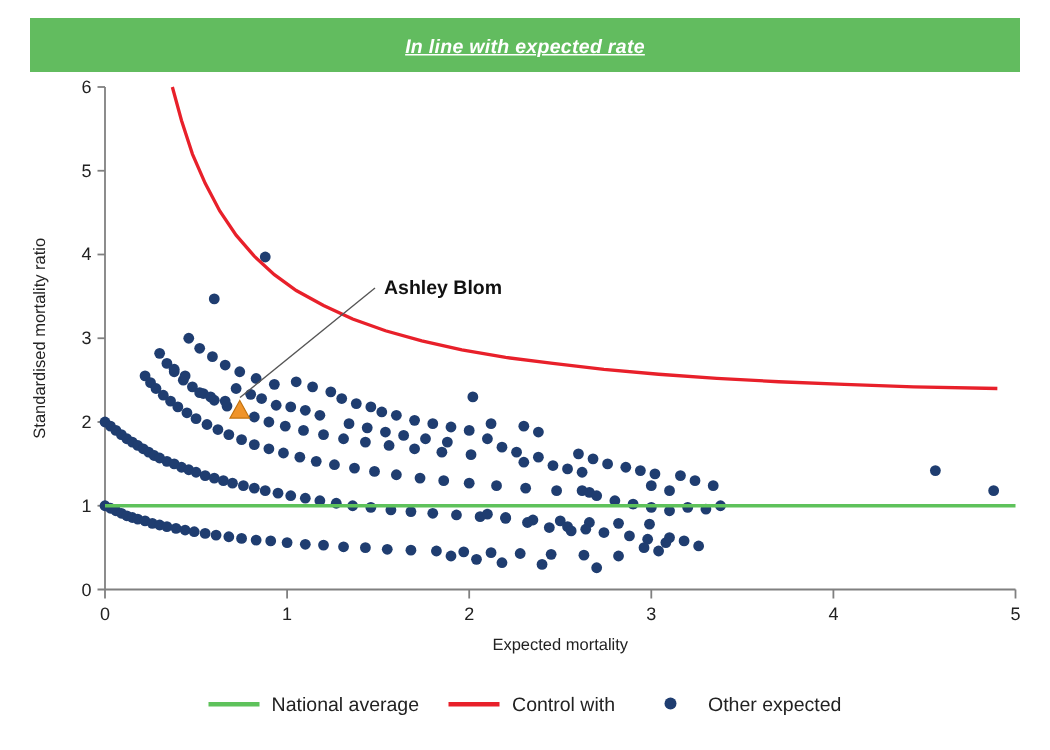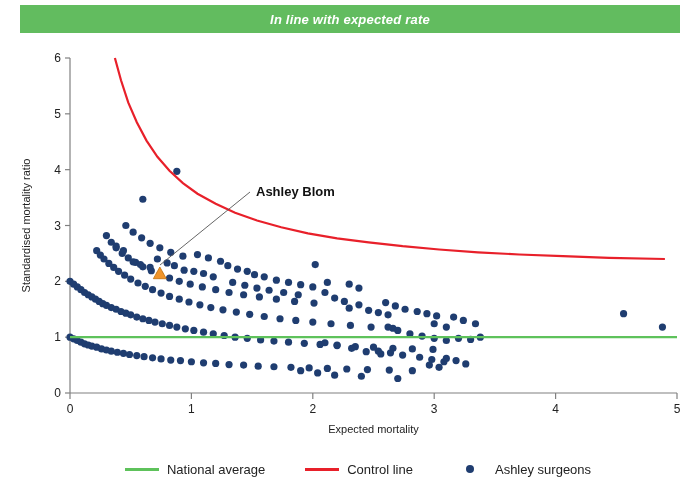--- a/index.html
+++ b/index.html
@@ -15,32 +15,33 @@
   }
   #root {
     position: relative;
     width: 700px;
     height: 500px;
   }
   
   #banner {
     position: absolute;
     left: 20px;
-    top: 5px;
+    top: 12px;
     width: 660px;
-    height: 28px;
+    height: 36px;
     background: #62BC5F;
     color: #ffffff;
     font-size: 13px;
     font-style: italic;
     font-weight: bold;
     display: flex;
     align-items: center;
     justify-content: center;
     letter-spacing: 0.2px;
+    text-decoration: underline;
   }
   
   #chart-svg {
     position: absolute;
     left: 0;
     top: 0;
   }
   .axis-line {
     stroke: #808080;
     stroke-width: 1.2;
@@ -85,28 +86,28 @@
   }
   .annot-label {
     font-family: "Liberation Sans", sans-serif;
     font-size: 13px;
     font-weight: bold;
     fill: #111111;
   }
   
   #legend {
     position: absolute;
-    left: 28px;
+    left: 20px;
     top: 455px;
     width: 660px;
     height: 28px;
     display: flex;
     align-items: center;
     justify-content: center;
-    gap: 40px;
+    gap: 20px;
   }
   .legend-item {
     display: flex;
     align-items: center;
     gap: 8px;
     font-size: 13px;
     color: #222222;
     white-space: nowrap;
   }
   .legend-swatch-line {
@@ -396,21 +397,21 @@
       </g>
   </svg>
 
   <div id="legend">
     <div class="legend-item">
       <span class="legend-swatch-line" style="background:#5EC25B"></span>
       <span>National average</span>
     </div>
     <div class="legend-item">
       <span class="legend-swatch-line" style="background:#E8202A"></span>
-      <span>Control line</span>
+      <span>Control with</span>
     </div>
     <div class="legend-item">
       <span class="legend-swatch-dot" style="background:#1F3D70"></span>
-      <span>Ashley surgeons</span>
+      <span>Other expected</span>
     </div>
   </div>
 
 </div>
 
 </body></html>

